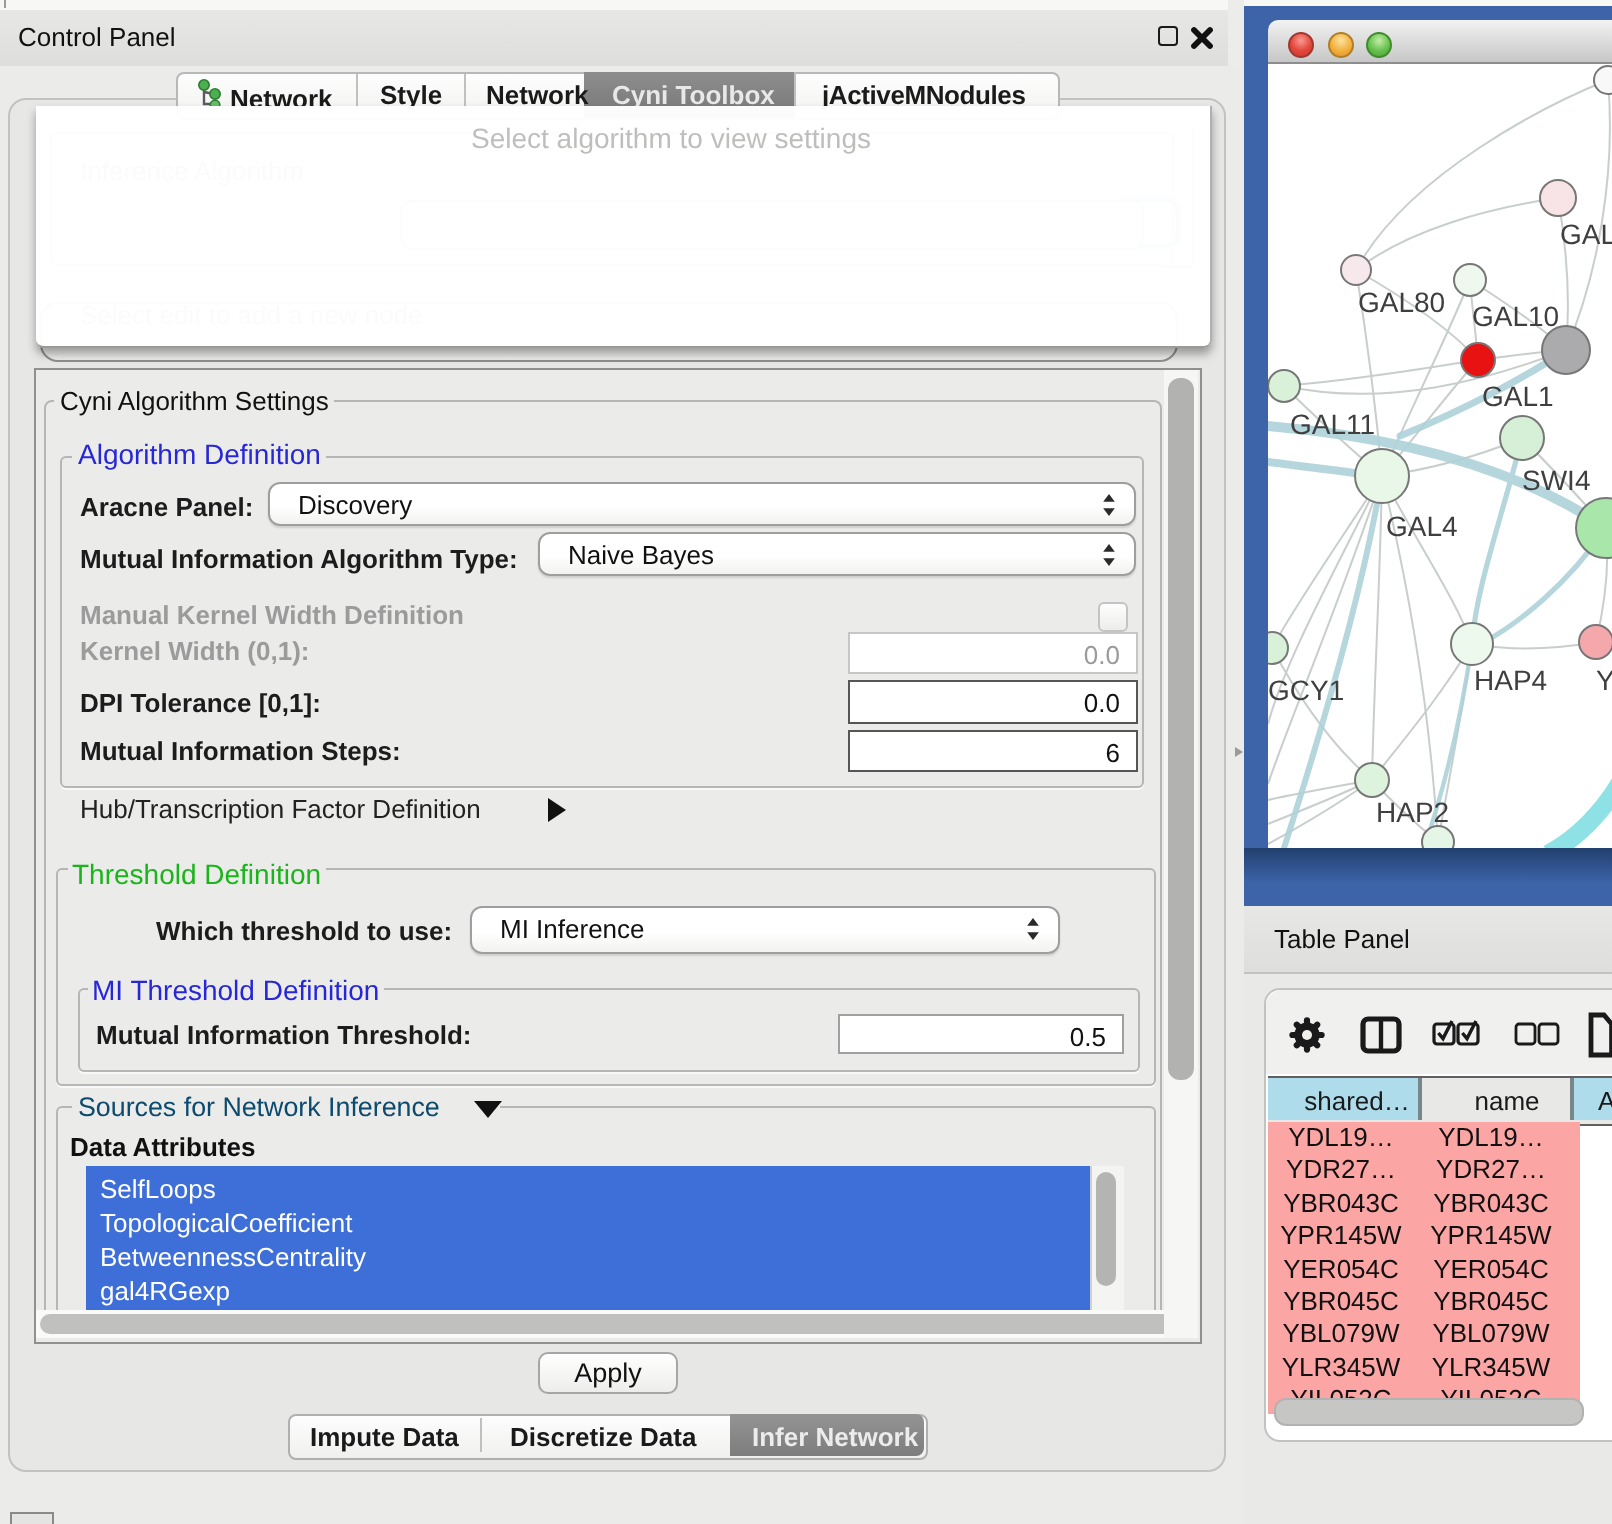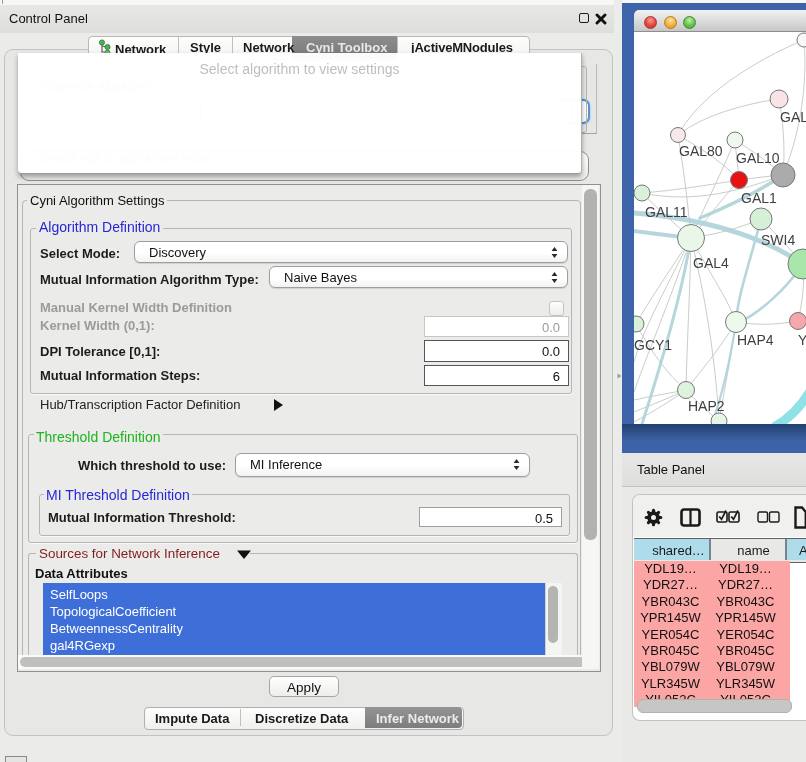--- a/index.html
+++ b/index.html
@@ -70,21 +70,21 @@
 
 <div class="abs" style="left:581px;top:133px;width:16px;height:1px;background:#a2a2a0;"></div>
 <div class="abs" style="left:596px;top:64px;width:1px;height:70px;background:#b8b8b6;"></div>
 
 <div class="groupbox" style="left:22px;top:200px;width:557px;height:466px;border-radius:4px;"></div>
 <div class="abs" style="left:27px;top:193px;background:#ebebe9;padding:0 3px;font-size:13px;color:#111;">Cyni Algorithm Settings</div>
 
 <div class="groupbox" style="left:30px;top:228px;width:540px;height:164px;"></div>
 <div class="grouptitle" style="left:36px;top:219px;background:#ebebe9;padding:0 3px;color:#2727d8;font-weight:normal;font-size:14px;">Algorithm Definition</div>
 
-<div class="fieldlbl abs" style="left:40px;top:246px;">Select Mode:</div>
+<div class="fieldlbl abs" style="left:40px;top:246px;">Aracne Panel:</div>
 <div class="combo" style="left:134px;top:241px;width:432px;height:20px;">
   <span class="txt">Discovery</span>
   <span class="arr" style="top:5px;right:9px;width:7px;">
       <svg width="7" height="11" viewBox="0 0 7 11">
         <path d="M3.5 0 L6.4 3.9 L0.6 3.9 Z" fill="#2a2a2a"></path>
         <path d="M3.5 11 L6.4 7.1 L0.6 7.1 Z" fill="#2a2a2a"></path>
       </svg>
     </span>
 </div>
 
@@ -138,21 +138,21 @@
 
 <div class="groupbox" style="left:39px;top:494px;width:529px;height:40px;"></div>
 <div class="grouptitle" style="left:44px;top:487px;background:#ebebe9;padding:0 2px;color:#2727d8;font-weight:normal;font-size:14px;">MI Threshold Definition</div>
 
 <div class="fieldlbl abs" style="left:48px;top:510px;">Mutual Information Threshold:</div>
 <div class="tfield" style="left:419px;top:507px;width:141px;height:18px;border:1px solid #a0a0a0;">
   <span class="val" style="color:#111;">0.5</span>
 </div>
 
 <div class="groupbox" style="left:28px;top:553px;width:548px;height:113px;border-bottom:none;border-radius:3px 3px 0 0;"></div>
-<div class="abs" style="left:36px;top:546px;background:#ebebe9;padding:0 30px 0 3px;font-size:13.4px;color:#7f1d1d;">Sources for Network Inference</div>
+<div class="abs" style="left:36px;top:546px;background:#ebebe9;padding:0 30px 0 3px;font-size:13.4px;color:#0c4a6e;">Sources for Network Inference</div>
 <svg class="abs" style="left:236px;top:549px;" width="16" height="11" viewBox="0 0 16 11">
     <path d="M1 1.5 L15 1.5 L8 10 Z" fill="#111"></path>
   </svg>
 
 <div class="abs b" style="left:35px;top:566px;font-size:13px;color:#111;">Data Attributes</div>
 
 <div class="abs" style="left:43px;top:583px;width:502px;height:83px;background:#3e6ed8;overflow:hidden;">
   <div style="font-size:13px;color:#fff;padding:3px 0 0 7px;line-height:17px;">SelfLoops<br>TopologicalCoefficient<br>BetweennessCentrality<br>gal4RGexp</div>
 </div>
 
@@ -176,21 +176,21 @@
 <div class="abs b" style="left:255px;top:711px;font-size:13px;color:#1a1a1a;">Discretize Data</div>
 <div class="abs b" style="left:376px;top:711px;font-size:13px;color:#ececec;">Infer Network</div>
 
 <div class="abs" style="left:5px;top:756px;width:20px;height:10px;background:#e4e4e2;border:1.5px solid #8a8a88;"></div>
 
 <div class="abs" style="left:25px;top:66px;width:560px;height:65px;border:1px solid #b6b6b4;border-radius:3px;"></div>
 <div class="abs" style="left:40px;top:78px;font-size:13px;color:#8a8a8a;">Inference Algorithm</div>
 <div class="abs" style="left:200px;top:100px;width:370px;height:23px;background:#fff;border:1px solid #aaa;border-radius:6px;"></div>
 <div class="abs" style="left:40px;top:150px;font-size:13px;color:#8a8a8a;">Select edit to add a new node</div>
 
-<div class="abs" style="left:18px;top:53px;width:563px;height:120px;background:rgba(255,255,255,0.97);border-radius:6px 0 0 4px;border-right:1px solid #b0b0ae;border-bottom:1px solid #9a9a98;border-radius:0 0 4px 4px;box-shadow:0 3px 5px rgba(0,0,0,0.35);">
+<div class="abs" style="left:18px;top:53px;width:563px;height:120px;background:rgba(255,255,255,0.97);border-radius:6px 0 0 4px;border-right:1px solid #b0b0ae;border-bottom:1px solid #9a9a98;border-radius:0 0 4px 4px;box-shadow:0 3px 5px rgba(0,0,0,0.35);padding-left:24px;">
   <div style="position:absolute;top:8px;width:100%;text-align:center;font-size:14px;color:#bebebc;">Select algorithm to view settings</div>
 </div>
 
 <svg class="abs" style="left:617px;top:373px;" width="5" height="6" viewBox="0 0 5 6">
     <path d="M0.5 0.5 L4.5 3 L0.5 5.5 Z" fill="#9a9a98"></path>
   </svg>
 
 <div class="abs" style="left:622px;top:3px;width:184px;height:450px;background:#3d64a8;"></div>
 
 <div class="abs" style="left:622px;top:424px;width:184px;height:29px;background:linear-gradient(#22406f,#3d64a8 60%);"></div>

